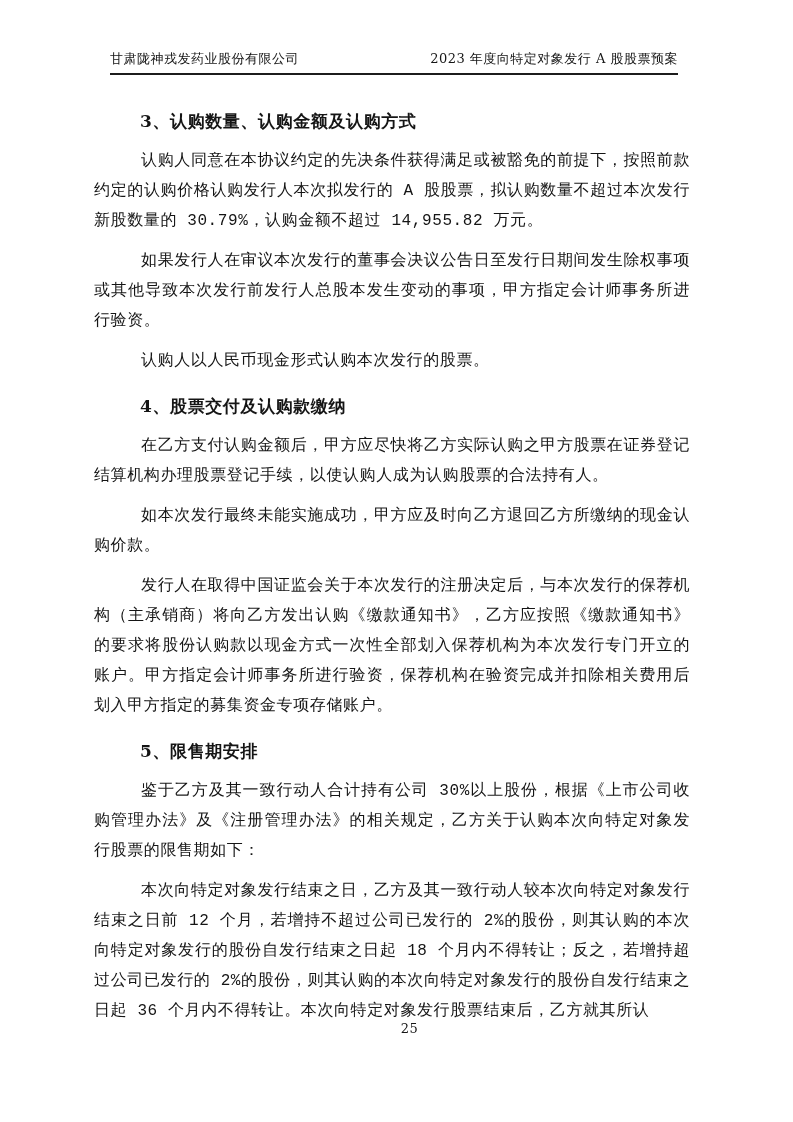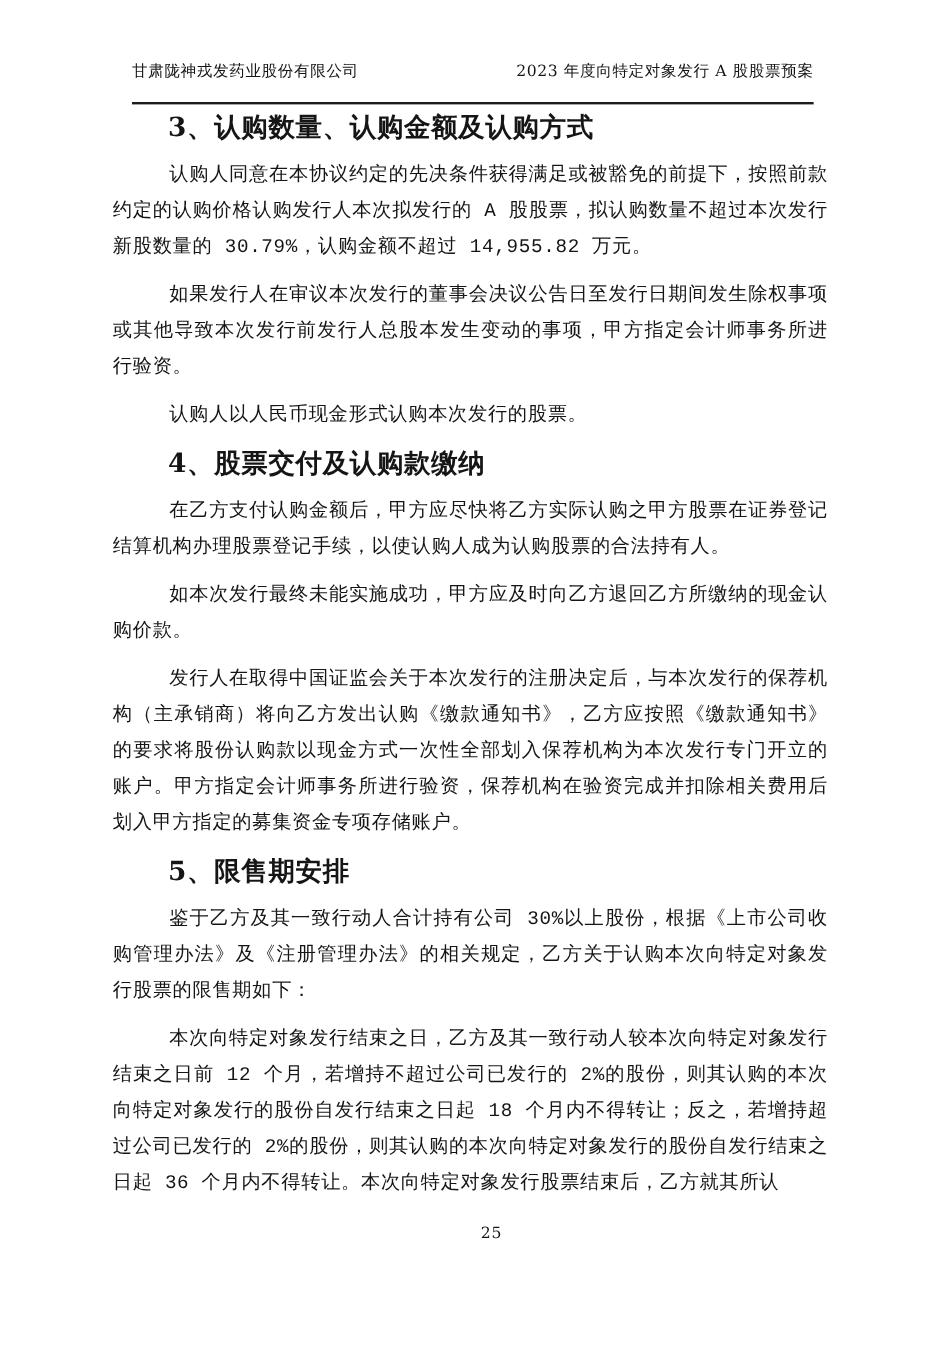--- a/index.html
+++ b/index.html
@@ -17,38 +17,38 @@
     overflow: hidden;
   }
   .doc-header {
     position: absolute;
     top: 50px; left: 110px; width: 568px;
     display: flex;
     justify-content: space-between;
     align-items: flex-end;
     font-size: 13px;
     letter-spacing: 0.5px;
-    padding-bottom: 17px;
+    padding-bottom: 5px;
     border-bottom: 2px solid #1c1c1c;
     white-space: nowrap;
   }
   .doc-body {
     position: absolute;
     top: 91px; left: 94px; width: 596px;
     font-size: 16px;
     line-height: 30px;
     letter-spacing: 0.6px;
     text-align: justify;
   }
   .blk-heading {
-    font-size: 22px;
+    font-size: 17px;
     font-weight: bold;
     line-height: 30px;
     text-indent: 46px;
-    margin: 0 0 10px 0;
+    margin: 15px 0 10px 0;
     text-align: left;
   }
   .blk-paragraph {
     text-indent: 47px;
     margin: 0 0 10px 0;
     font-family: Liberation Mono, monospace;
   }
   .doc-footer {
     position: absolute;
     top: 1021px; left: 13px; width: 100%;

